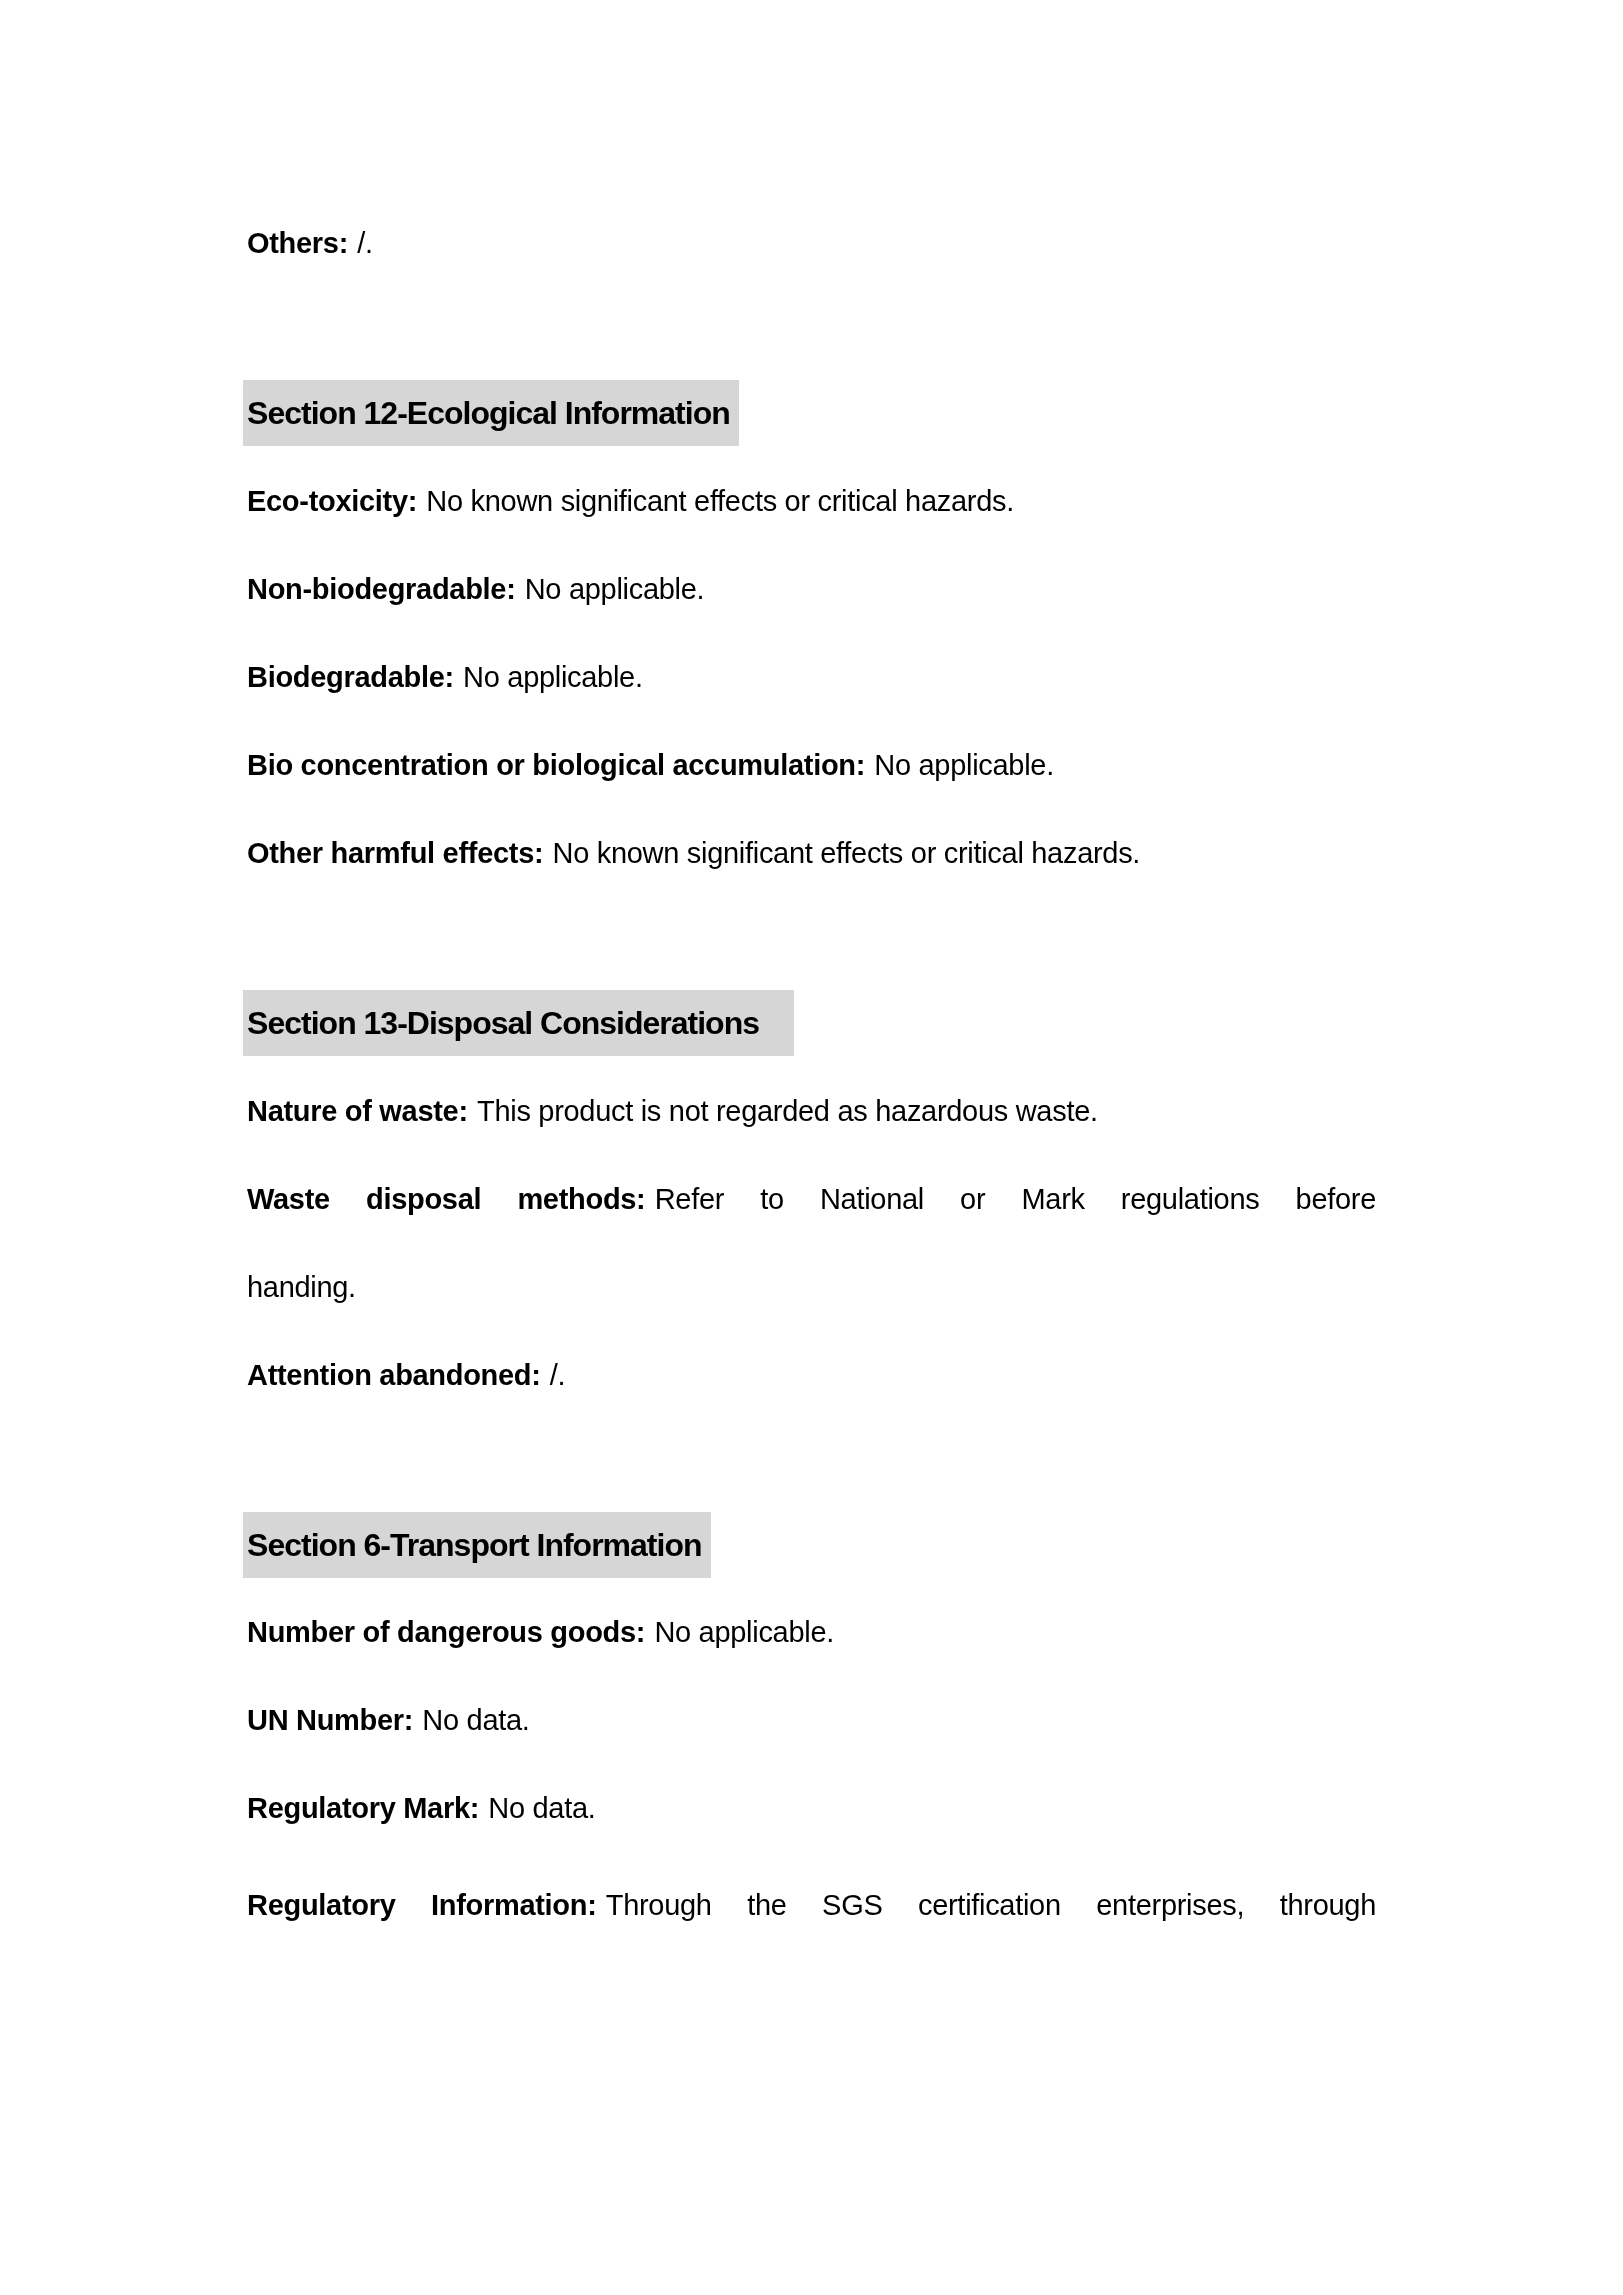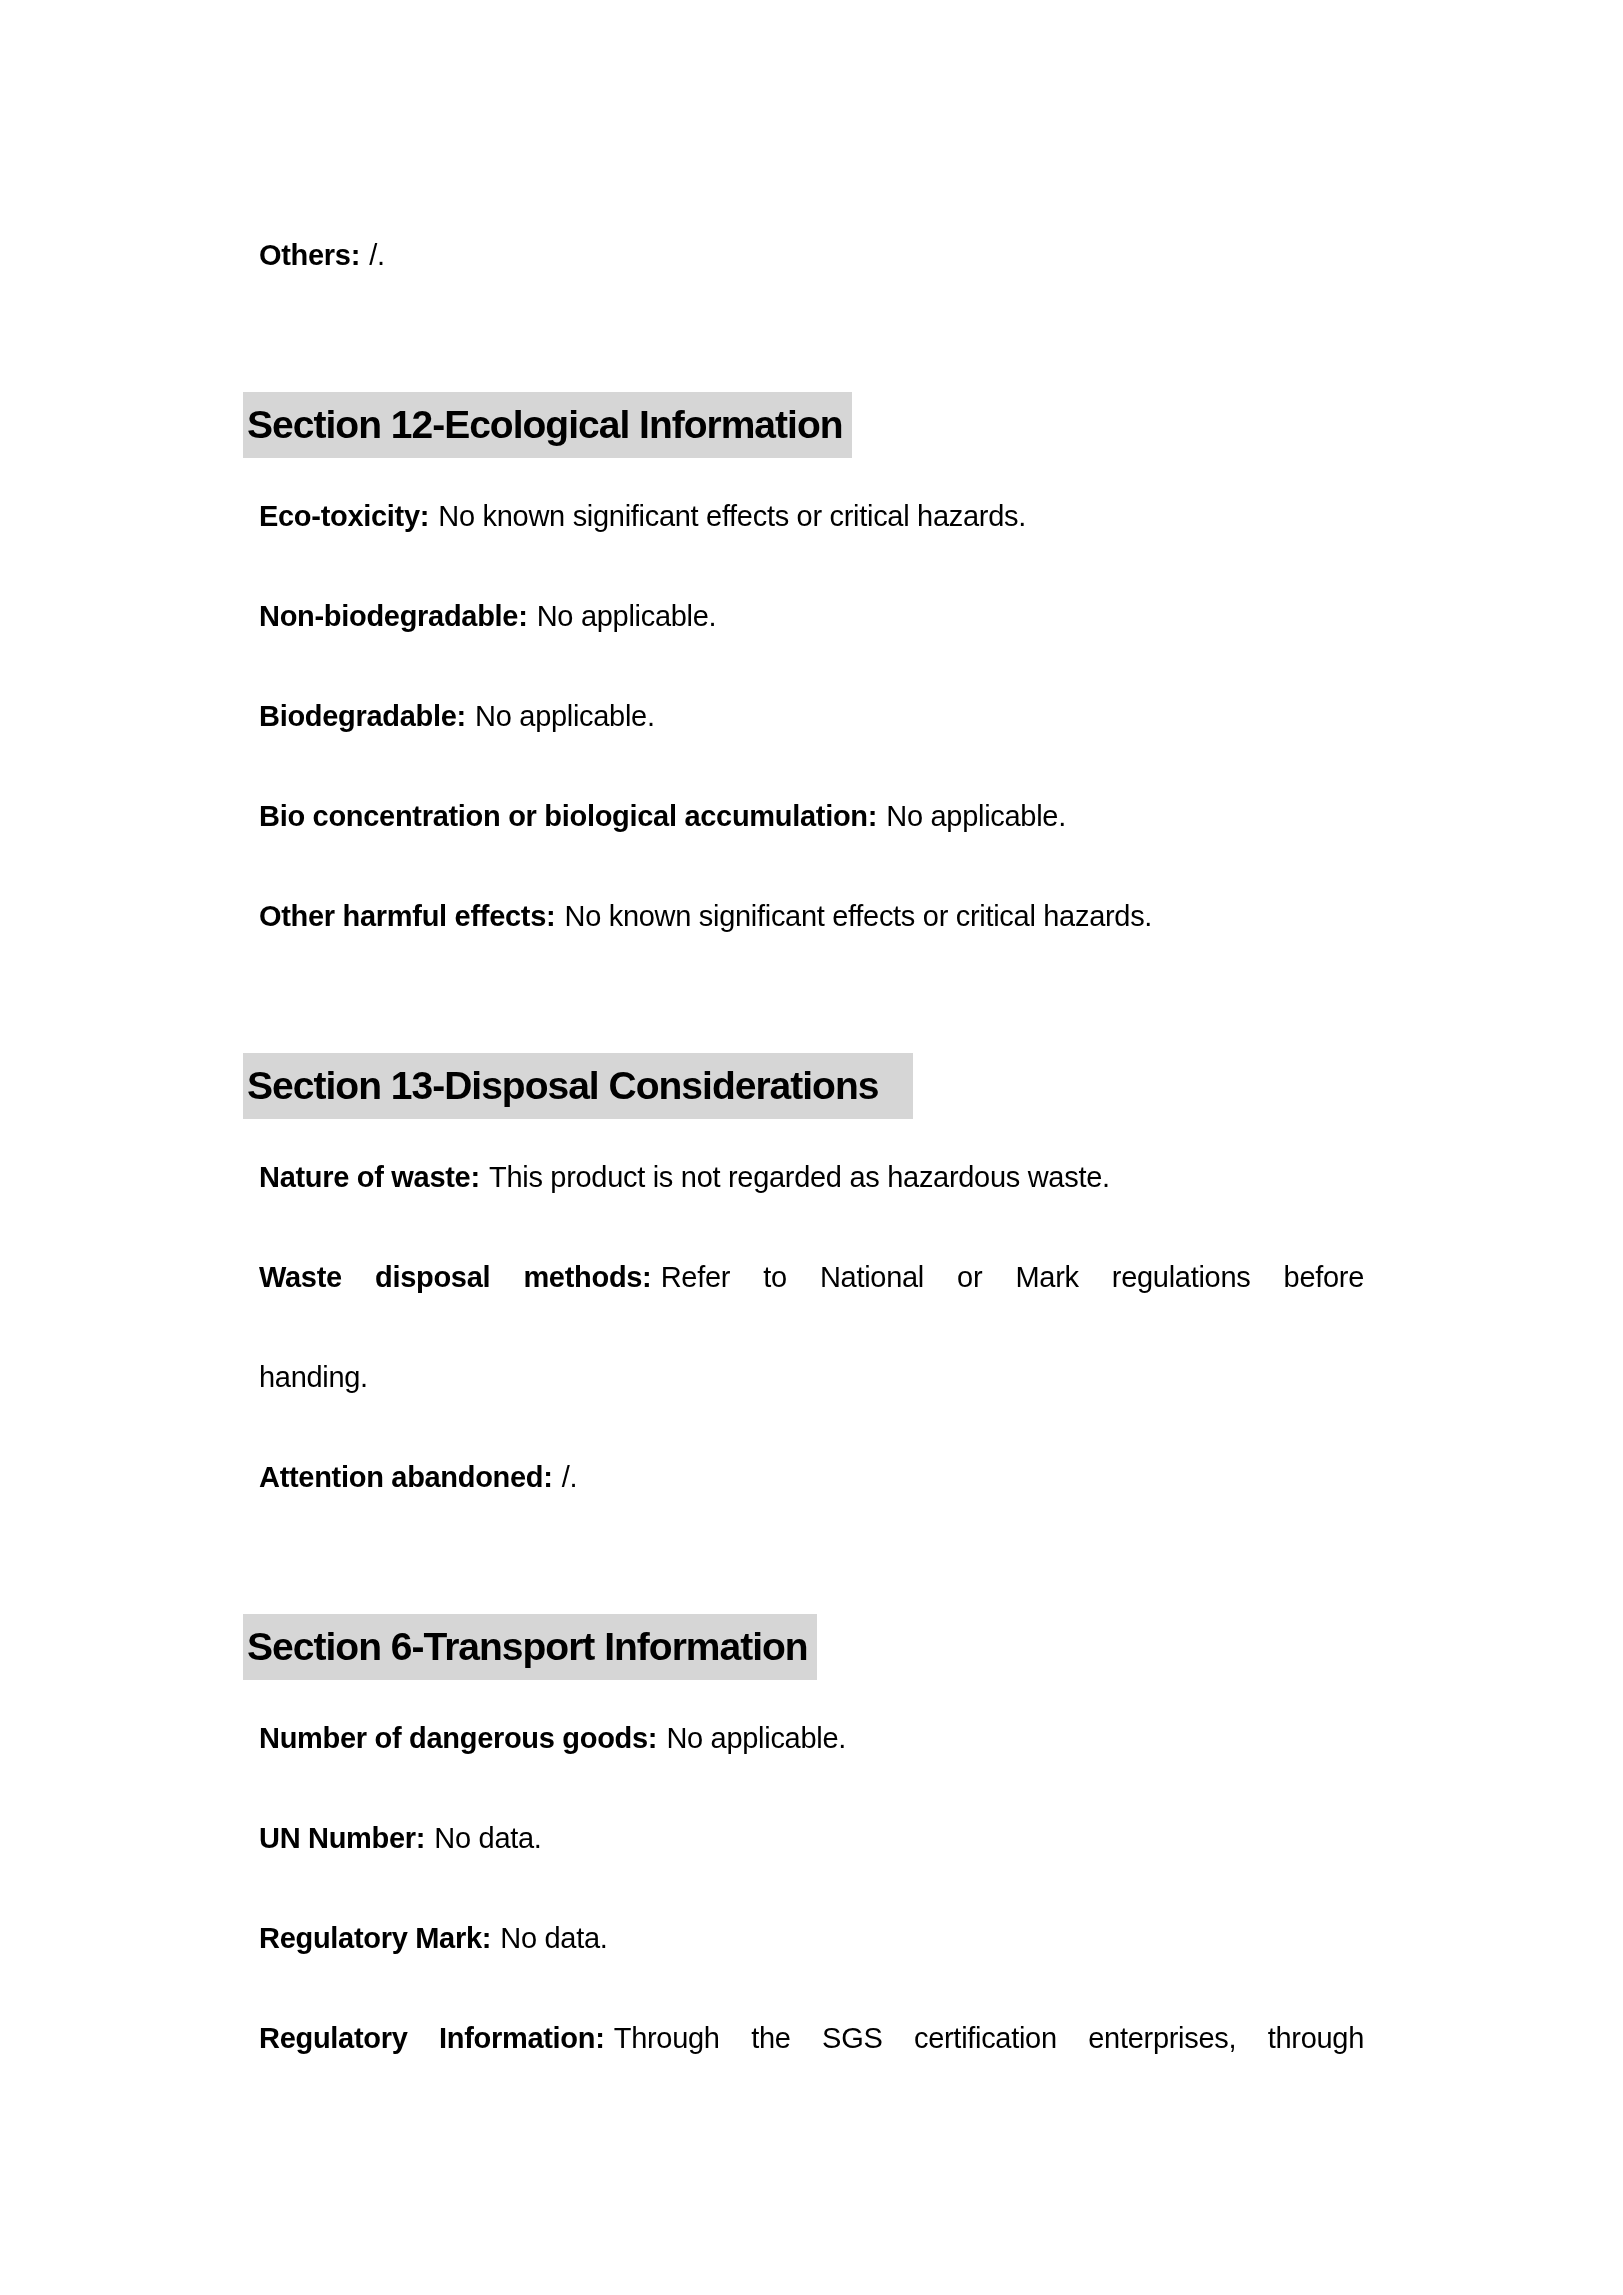--- a/index.html
+++ b/index.html
@@ -12,42 +12,42 @@
     width: 1623px;
     height: 2295px;
     box-sizing: border-box;
     background: #ffffff;
     color: #000000;
     padding: 197px 243px 0 243px;
     font-family: "Liberation Sans", "DejaVu Sans", sans-serif;
     overflow: hidden;
   }
   .field {
-    margin: 16px;
+    margin: 4px;
     font-size: 29px;
     line-height: 84px;
     letter-spacing: -0.3px;
     font-weight: 400;
   }
   .field .label {
     font-weight: 700;
     margin-right: 9.2px;
   }
   .field .value {
     font-weight: 400;
   }
   .justify-full {
     text-align: justify;
     text-align-last: justify;
     text-justify: inter-word;
   }
   .section-heading {
     margin: 95px 0 0 0;
     height: 66px;
-    font-size: 39px;
+    font-size: 32px;
     font-weight: 700;
     letter-spacing: -1px;
     line-height: 66px;
   }
   .section-heading .hl {
     display: inline-block;
     background: #d6d6d6;
     line-height: 66px;
     padding: 0 9.2px 0 4.1px;
   }

